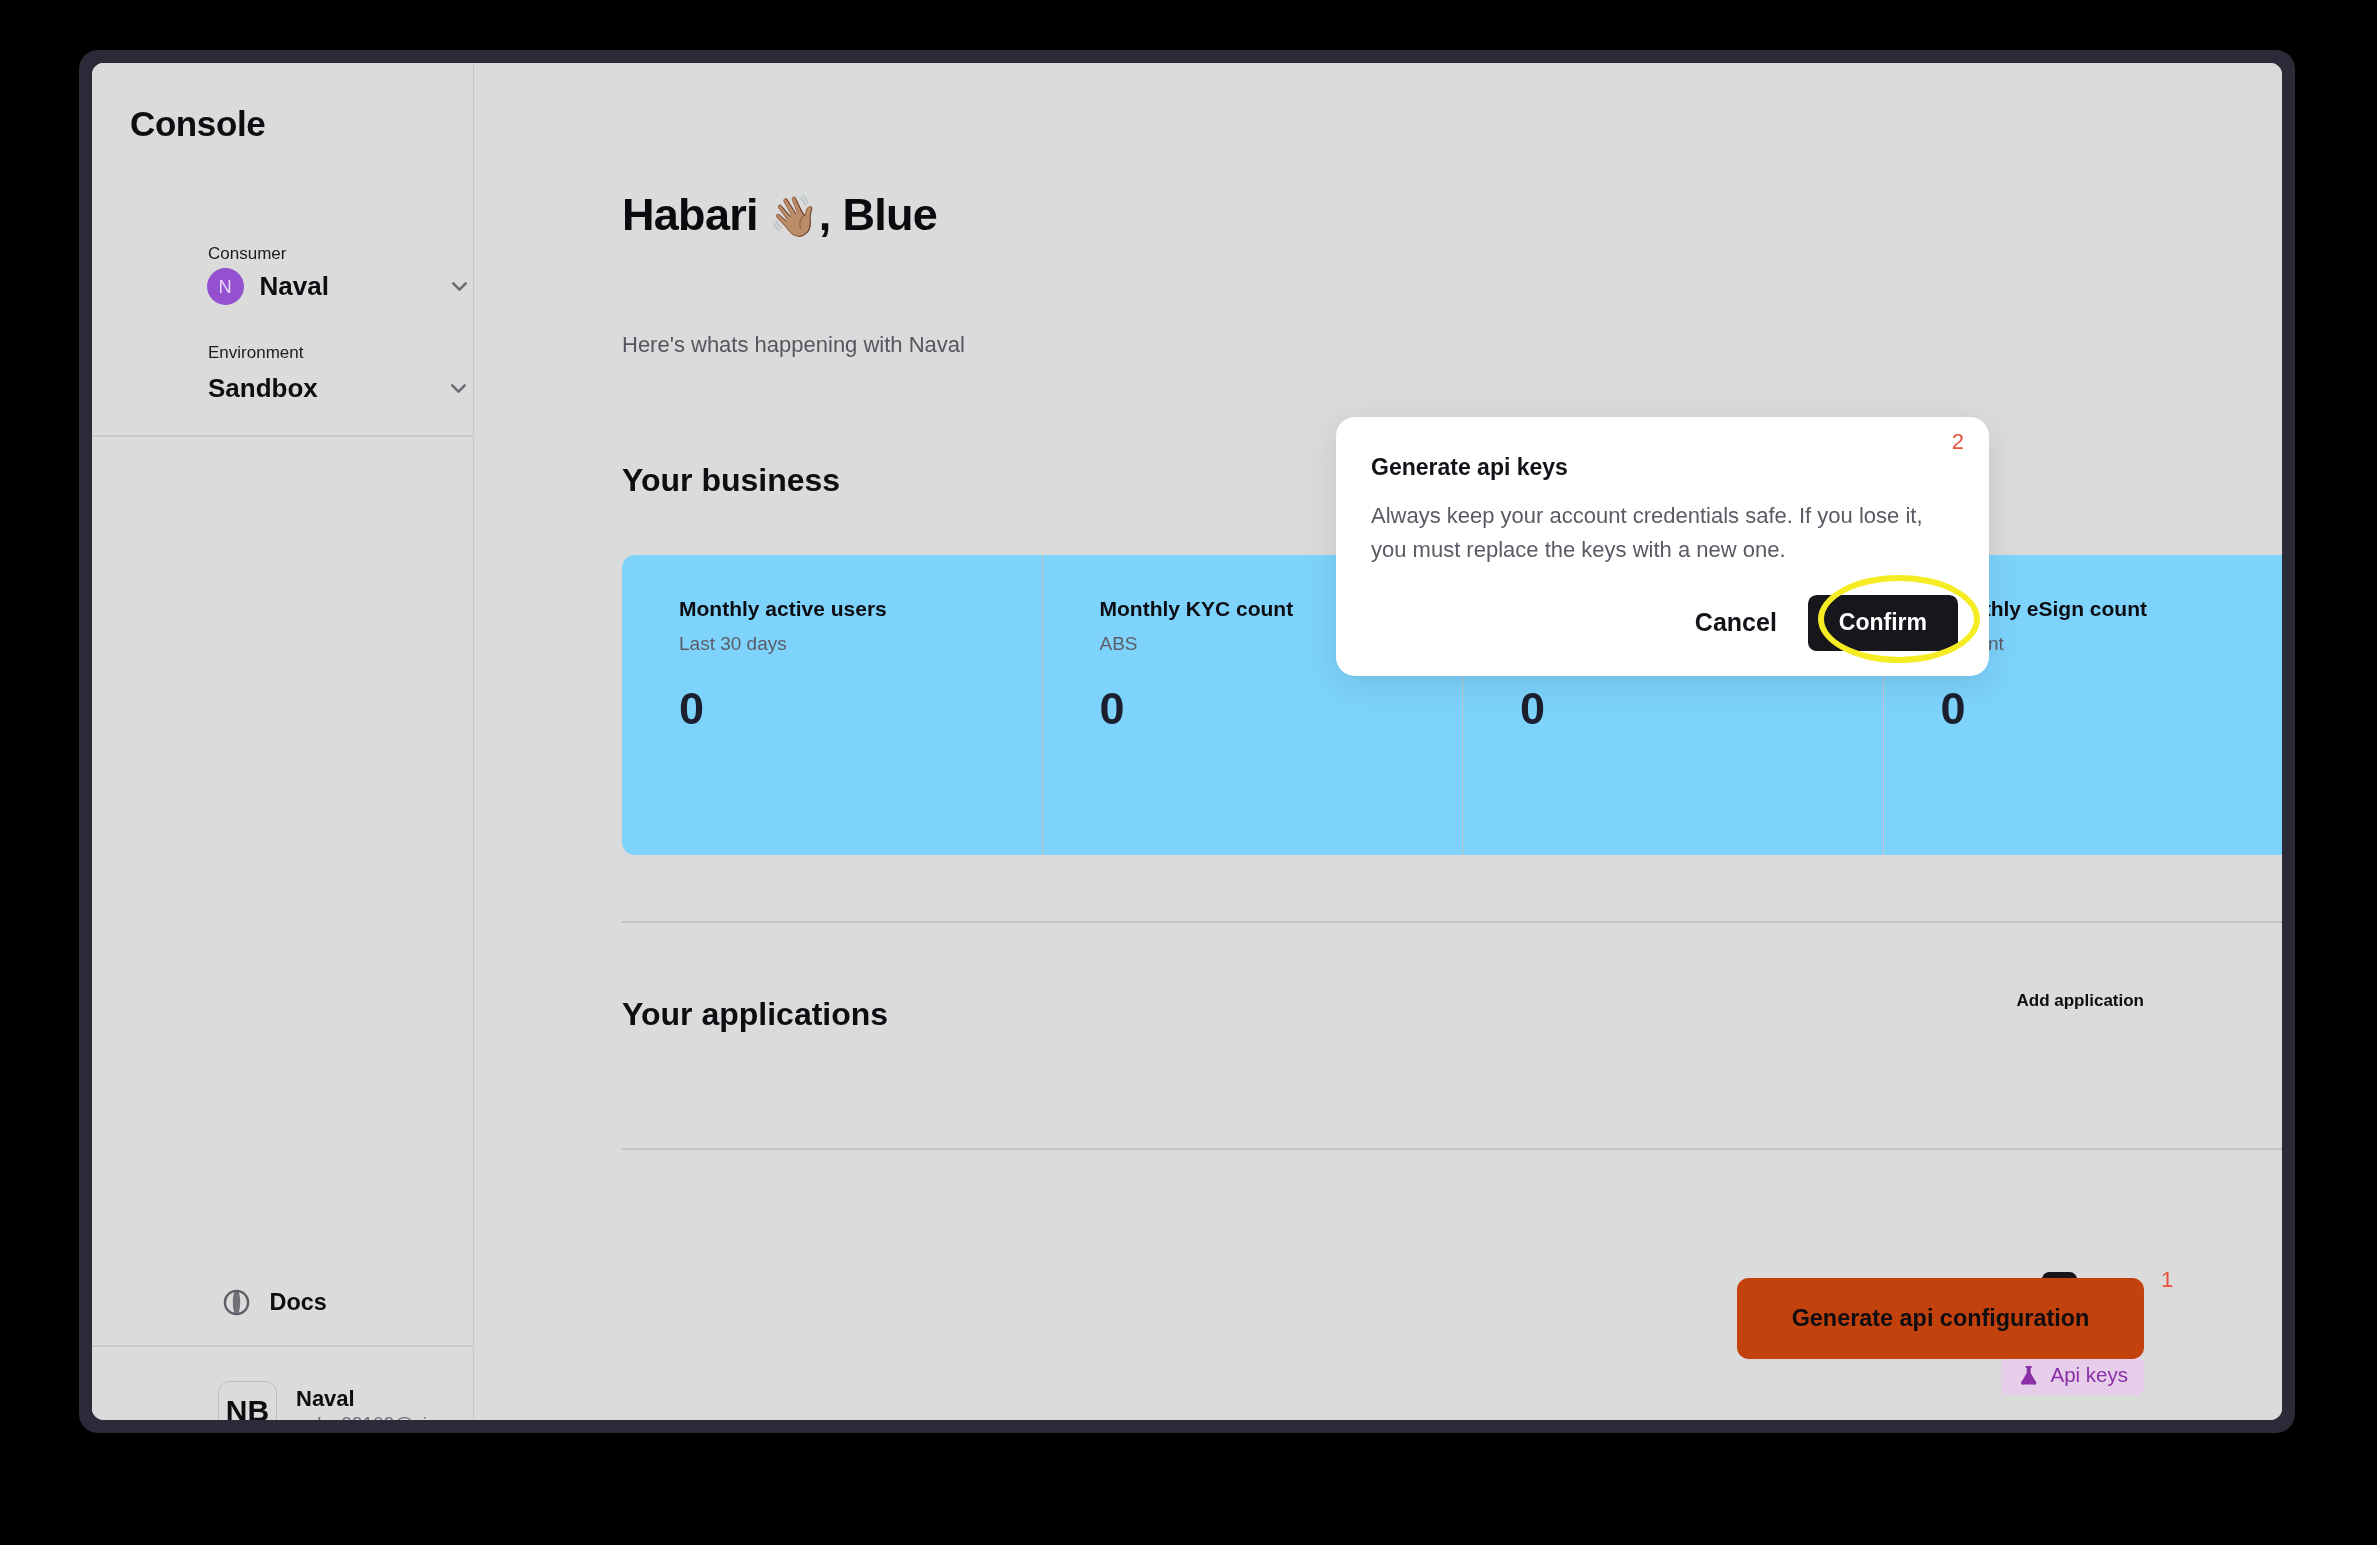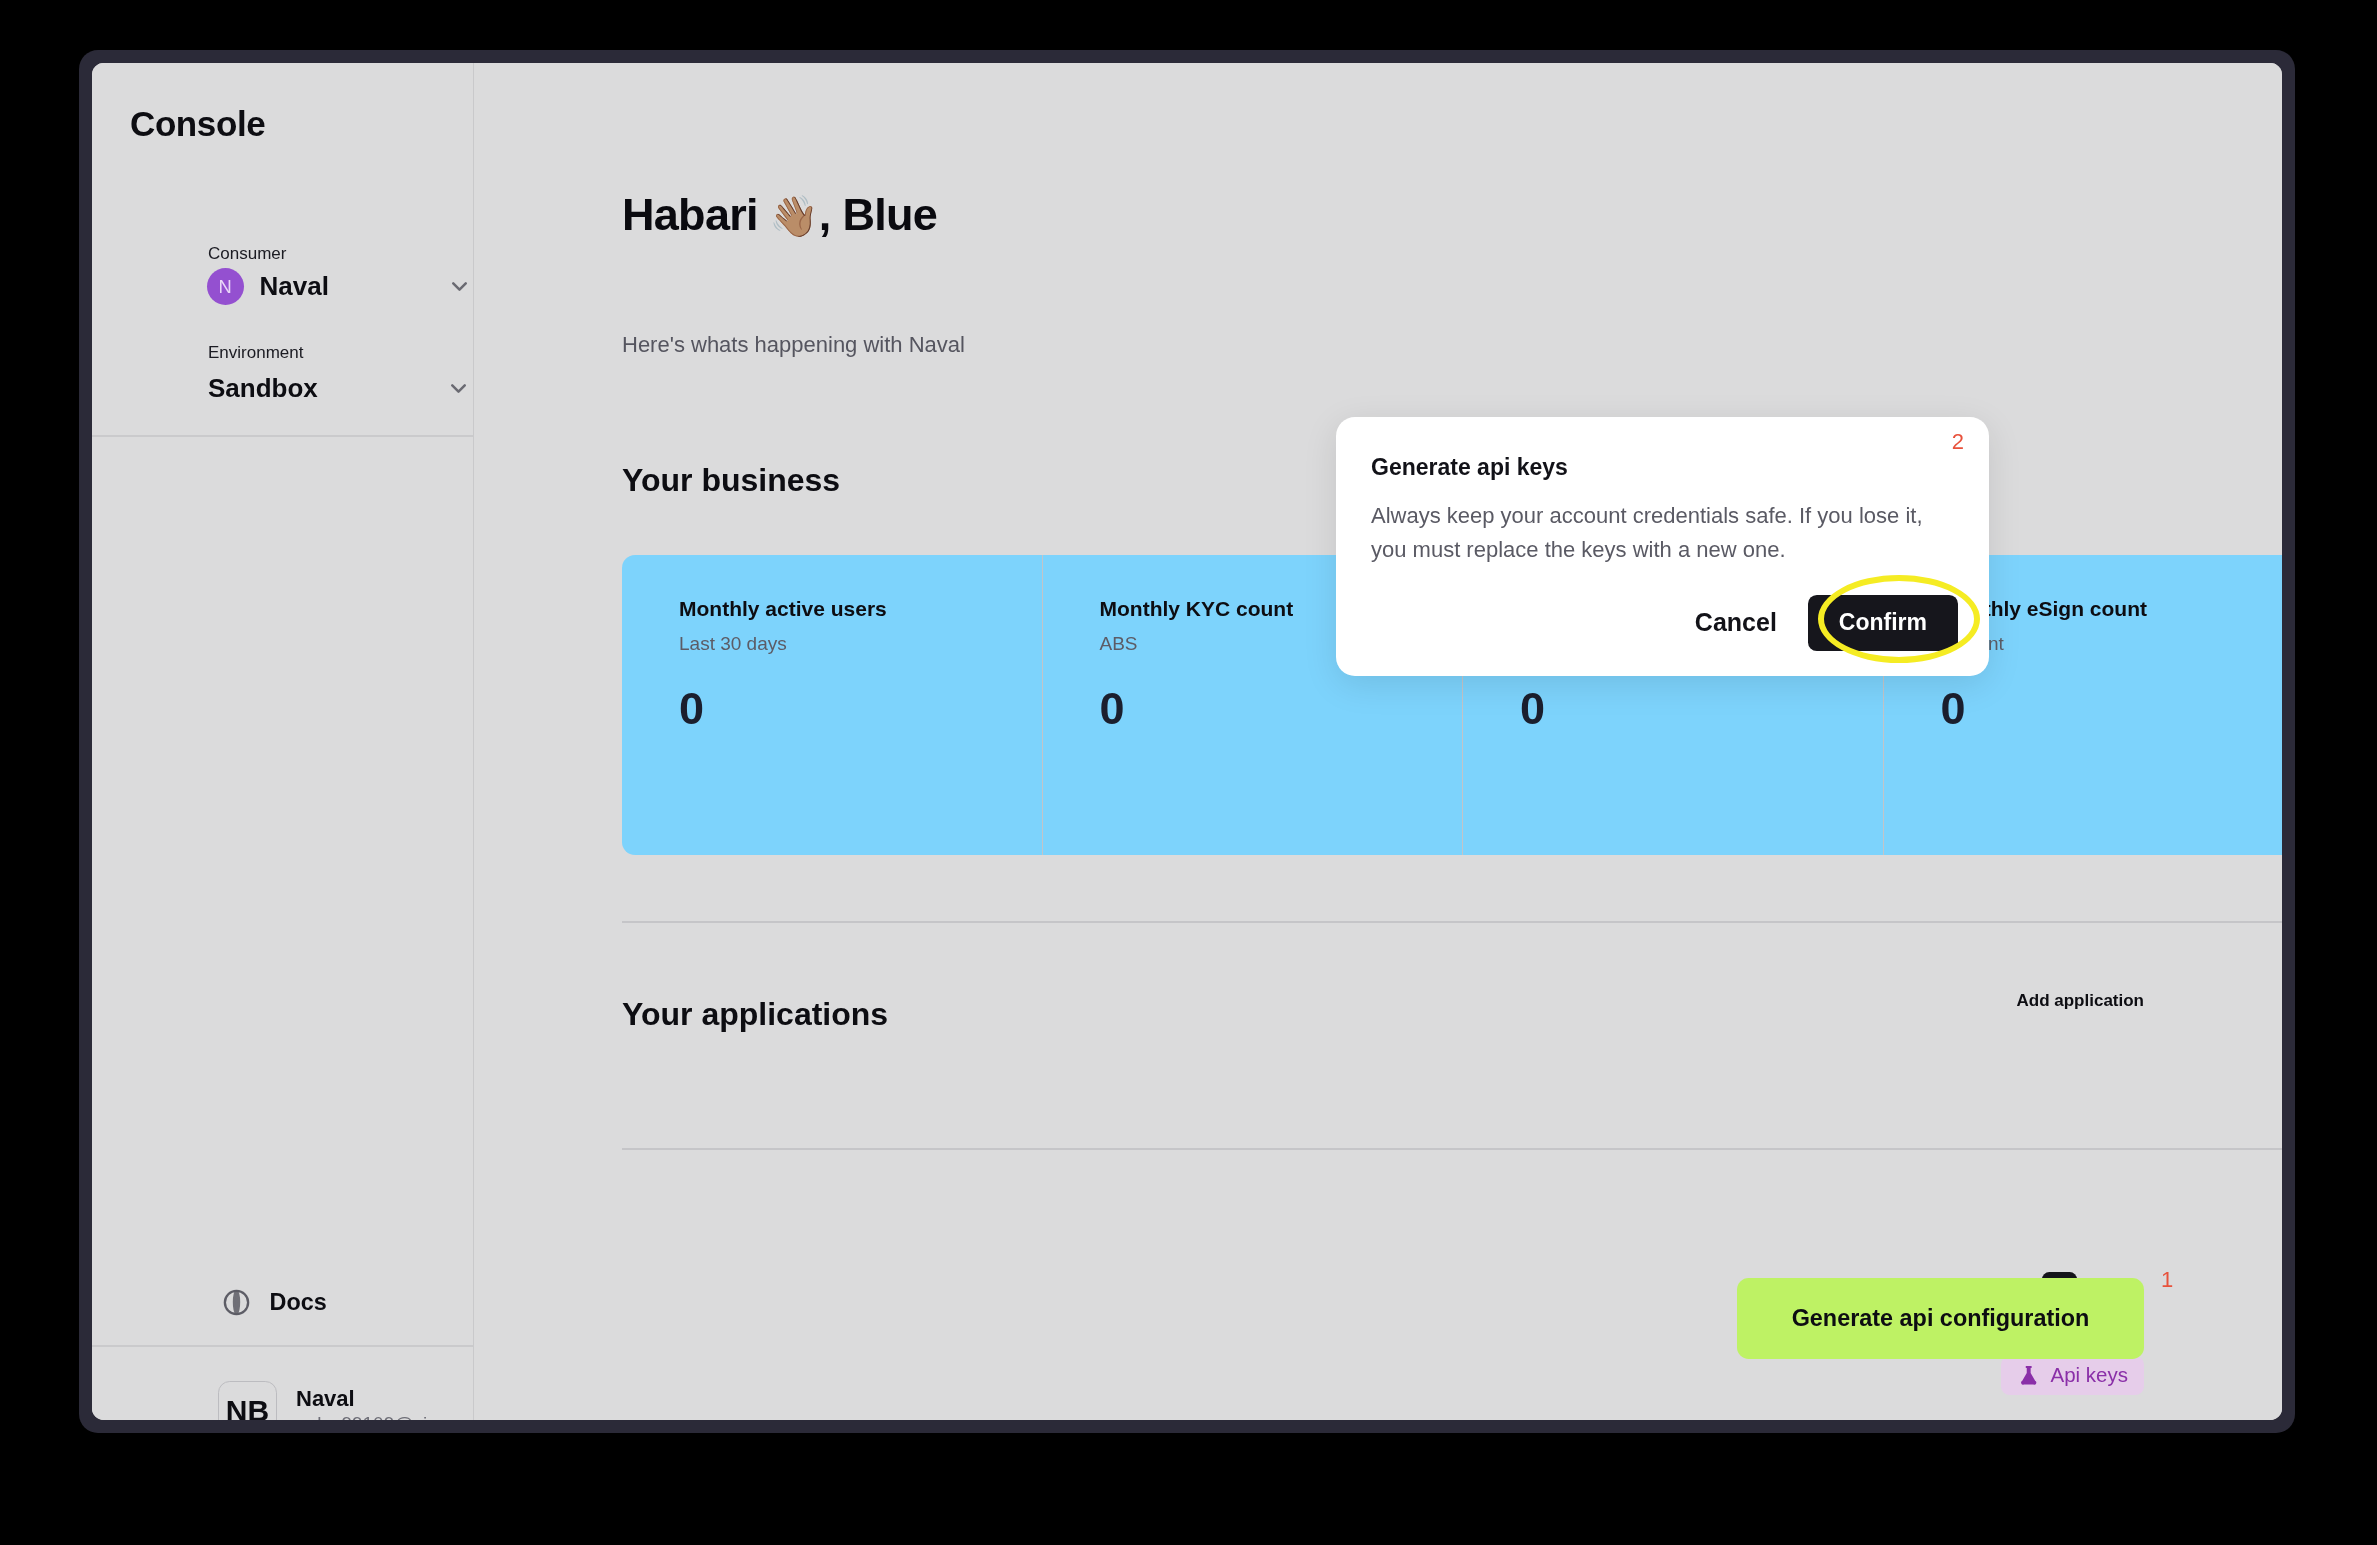--- a/index.html
+++ b/index.html
@@ -281,21 +281,21 @@
   }
   .flask-icon { width: 23.4px; height: 23.4px; color: #8a2fa8; }
   .api-keys-text { font-size: 20.5px; color: #8a2fa8; font-weight: 400; }
 
   .generate-btn {
     position: absolute;
     right: 138px;
     top: 1215px;
     width: 407px;
     height: 81px;
-    background: #bef264;
+    background: #c2410c;
     border-radius: 11.7px;
     display: flex;
     align-items: center;
     justify-content: center;
     font-size: 23.4px;
     font-weight: 700;
     color: #0d0d12;
     cursor: pointer;
     border: none;
     font-family: inherit;

